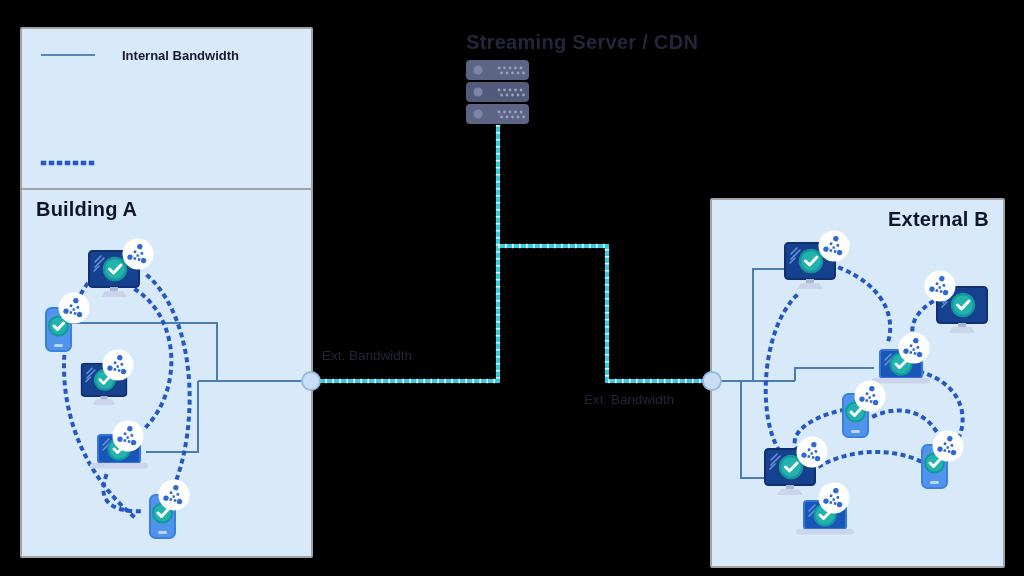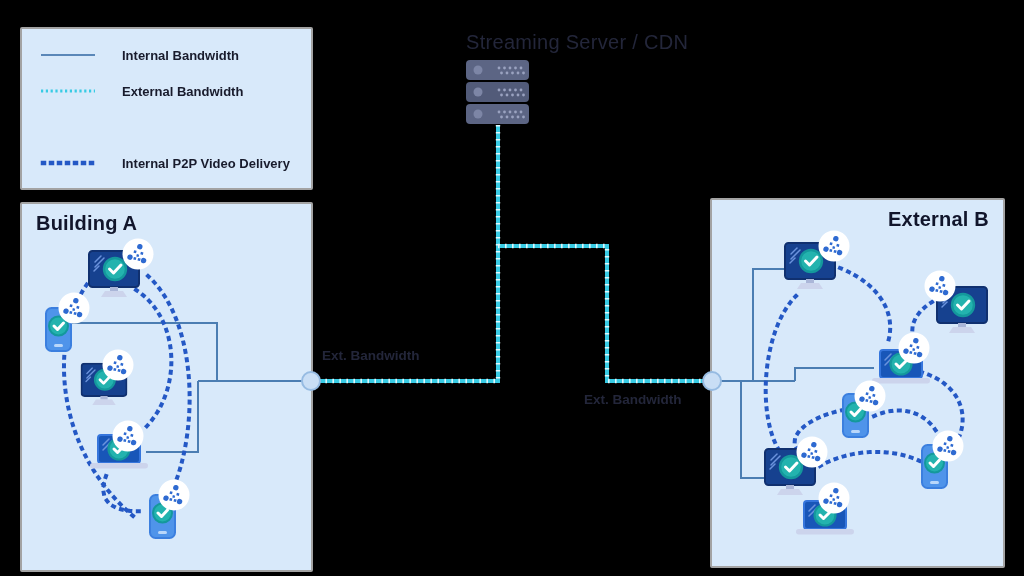--- a/index.html
+++ b/index.html
@@ -5,37 +5,37 @@
   html,body{margin:0;padding:0;background:#000;}
   #stage{
     position:relative;width:1024px;height:576px;background:#000;overflow:hidden;
     font-family:"Liberation Sans","DejaVu Sans",sans-serif;
   }
   .panel{
     position:absolute;background:#d8e9fa;border:2px solid #a3a3a3;border-radius:2px;
     box-sizing:border-box;
   }
   #legend-panel{left:20px;top:27px;width:293px;height:163px;}
-  #building-a{left:20px;top:202px;width:293px;height:370px;}
+  #building-a{left:20px;top:188px;width:293px;height:370px;}
   #building-b{left:710px;top:198px;width:295px;height:370px;}
   .building-label{
     position:absolute;font-size:20px;font-weight:700;color:#11152b;letter-spacing:.2px;
   }
   #building-a .building-label{left:14px;top:8px;}
   #building-b .building-label{right:14px;top:8px;}
   .legend-row{position:absolute;left:18px;display:flex;align-items:center;height:24px;}
   .legend-swatch{width:56px;display:flex;justify-content:center;align-items:center;}
   .legend-label{margin-left:26px;font-size:13px;font-weight:700;color:#181b2c;white-space:nowrap;}
   #server-title{
-    position:absolute;left:466px;top:31px;font-size:20px;font-weight:400;color:#23263a;
+    position:absolute;left:466px;top:31px;font-size:20px;font-weight:700;color:#23263a;
     letter-spacing:.3px;white-space:nowrap;
   }
   #server-icon{position:absolute;left:466px;top:60px;}
   .ext-label{
-    position:absolute;font-size:13.5px;font-weight:700;color:#23263a;white-space:nowrap;
+    position:absolute;font-size:13.5px;font-weight:400;color:#23263a;white-space:nowrap;
   }
   #ext-label-left{left:322px;top:348px;}
   #ext-label-right{left:584px;top:392px;}
   #wires{position:absolute;left:0;top:0;pointer-events:none;}
   .device{position:absolute;}
   .badge{position:absolute;}
 </style>
 </head>
 <body>
 
@@ -43,35 +43,26 @@
 
   <div class="panel" id="legend-panel">
     <div class="legend-row" style="top:14px;">
       <span class="legend-swatch">
         <svg width="56" height="6">
             <line x1="1" y1="3" x2="55" y2="3" stroke="#5a87b8" stroke-width="2"></line>
           </svg>
       </span>
       <span class="legend-label">Internal Bandwidth</span>
     </div>
-    <div class="legend-row" style="top:50px;">
-      <span class="legend-swatch">
-        <svg width="56" height="6">
-            <line x1="1" y1="3" x2="55" y2="3" stroke="#38cbe4" stroke-width="3" stroke-dasharray="2.2 2.6"></line>
-          </svg>
-      </span>
-      <span class="legend-label">External Bandwidth</span>
-    </div>
     <div class="legend-row" style="top:122px;">
       <span class="legend-swatch">
         <svg width="56" height="8">
             <line x1="3" y1="4" x2="55" y2="4" stroke="#2458c5" stroke-width="4.5" stroke-dasharray="1 7" stroke-linecap="square"></line>
           </svg>
       </span>
-      <span class="legend-label">Internal P2P Video Delivery</span>
     </div>
   </div>
 
   <div class="panel" id="building-a">
     <div class="building-label">Building A</div>
   </div>
   <div class="panel" id="building-b">
     <div class="building-label">External B</div>
   </div>
 

